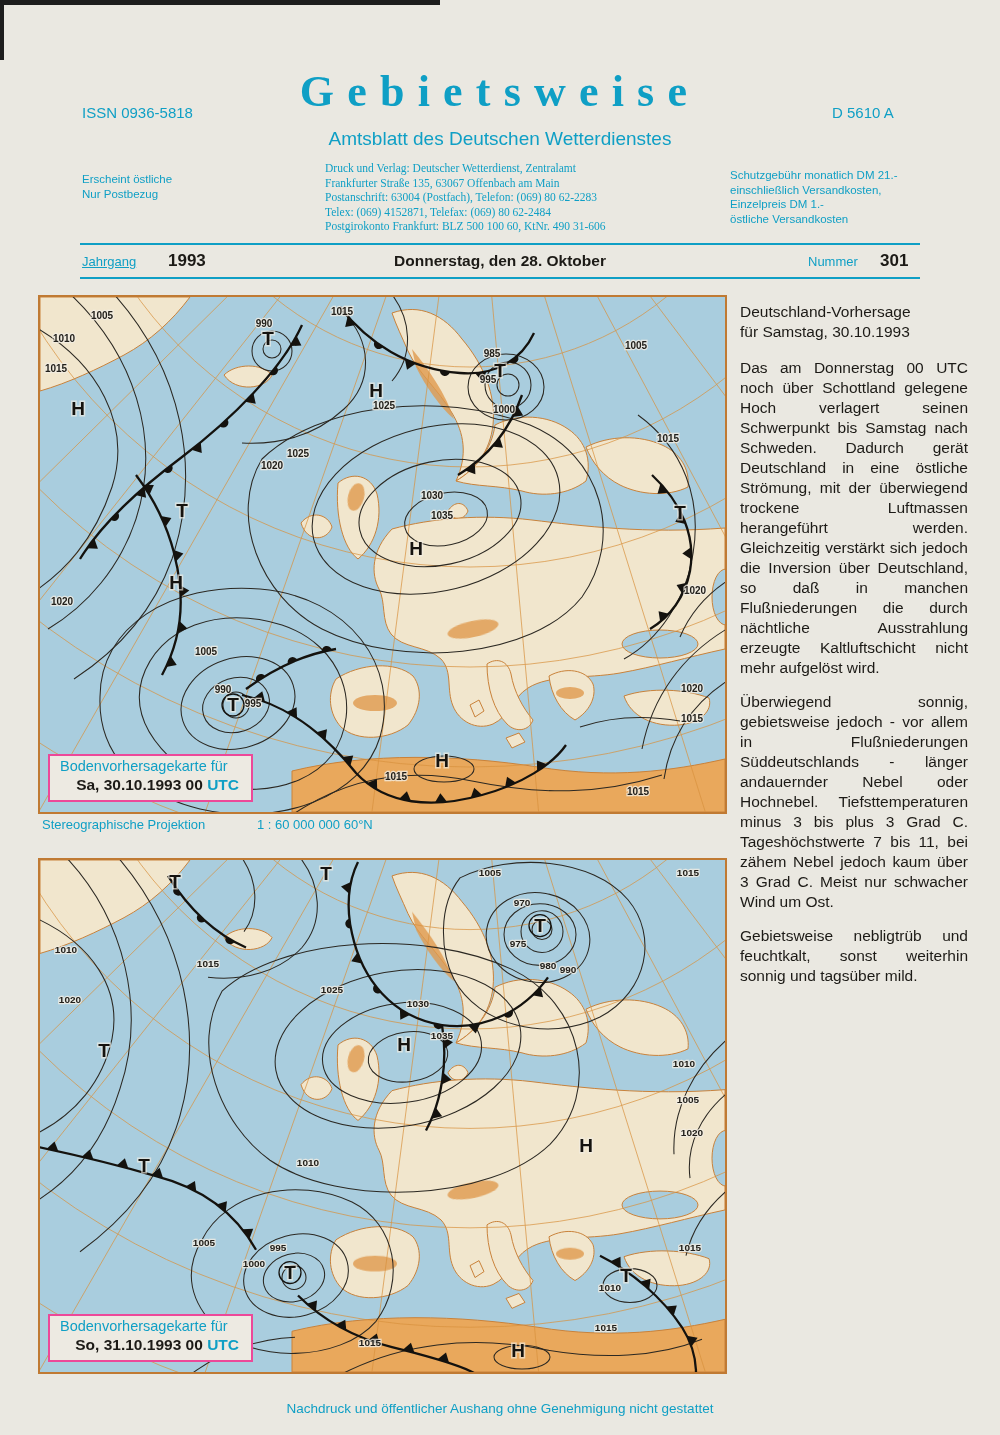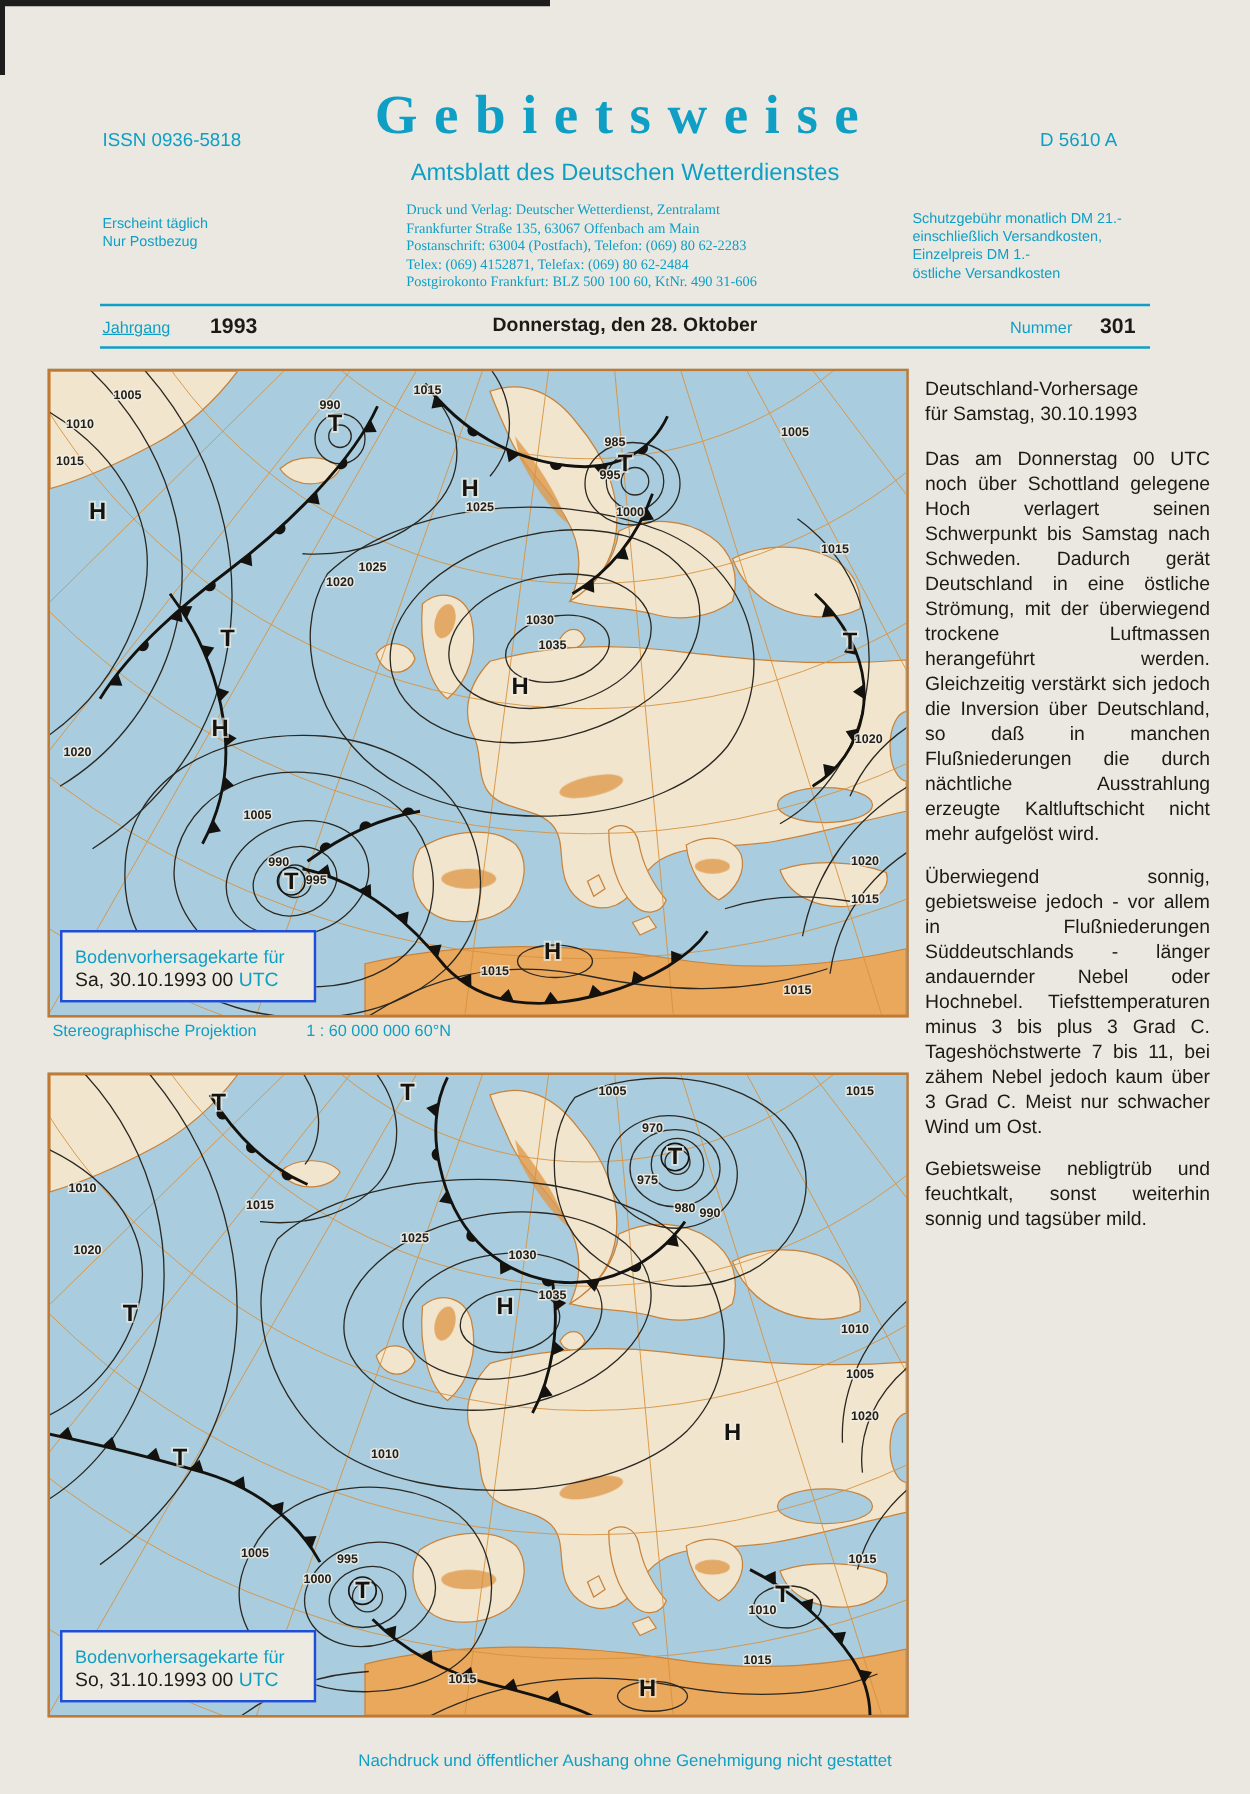--- a/index.html
+++ b/index.html
@@ -62,28 +62,28 @@
   }
   .pcenter {
     font-family:"Liberation Sans",sans-serif; font-weight:bold; font-size:19px;
     fill:#15130f; text-anchor:middle;
     paint-order:stroke; stroke:rgba(242,238,228,0.65); stroke-width:3px;
   }
   .center-circle { fill:none; stroke:#15130f; stroke-width:1.3; }
 
   .map-caption {
     position:absolute; left:8px; bottom:10px;
-    background:#edeae2; border:2px solid #1d4ed8;
-    padding:12px 12px 6px 10px; min-width:205px;
+    background:#edeae2; border:2px solid #ec4899;
+    padding:2px 12px 6px 10px; min-width:205px;
   }
   .map-caption .line1 { font-size:14.5px; margin-bottom:2px; }
-  .map-caption .line2 { font-size:15.5px; font-weight:normal; }
+  .map-caption .line2 { font-size:15.5px; font-weight:bold;text-align:right; }
 
   .projection-line { position:absolute; left:42px; top:817px; font-size:13px; }
-  .projection-line .scale { margin-left:36px; }
+  .projection-line .scale { margin-left:48px; }
 
   
   .forecast-col { position:absolute; left:740px; top:302px; width:228px; font-size:15.5px; line-height:20px; }
   .forecast-col .heading { margin-bottom:16px; }
   .forecast-col .heading div { white-space:nowrap; }
   .forecast-col p { text-align:justify; margin-bottom:14px; }
   .outlook-heading { text-align:center; margin-top:48px; margin-bottom:18px; }
 
   
   .page-footer { position:absolute; left:0; top:1401px; width:100%; text-align:center; font-size:13.5px; }
@@ -96,21 +96,21 @@
 <div class="scan-edge-top"></div>
 <div class="scan-edge-left"></div>
 
 <div>
   <div class="issn cyan">ISSN 0936-5818</div>
   <h1 class="title">Gebietsweise</h1>
   <div class="doccode cyan">D 5610 A</div>
   <div class="subtitle cyan">Amtsblatt des Deutschen Wetterdienstes</div>
 
   <div class="info-block info-left cyan">
-    <div>Erscheint täglich</div>
+    <div>Erscheint östliche</div>
     <div>Nur Postbezug</div>
   </div>
   <div class="info-block info-center cyan">
     <div>Druck und Verlag: Deutscher Wetterdienst, Zentralamt</div>
     <div>Frankfurter Straße 135, 63067 Offenbach am Main</div>
     <div>Postanschrift: 63004 (Postfach), Telefon: (069) 80 62-2283</div>
     <div>Telex: (069) 4152871, Telefax: (069) 80 62-2484</div>
     <div>Postgirokonto Frankfurt: BLZ 500 100 60, KtNr. 490 31-606</div>
   </div>
   <div class="info-block info-right cyan">

